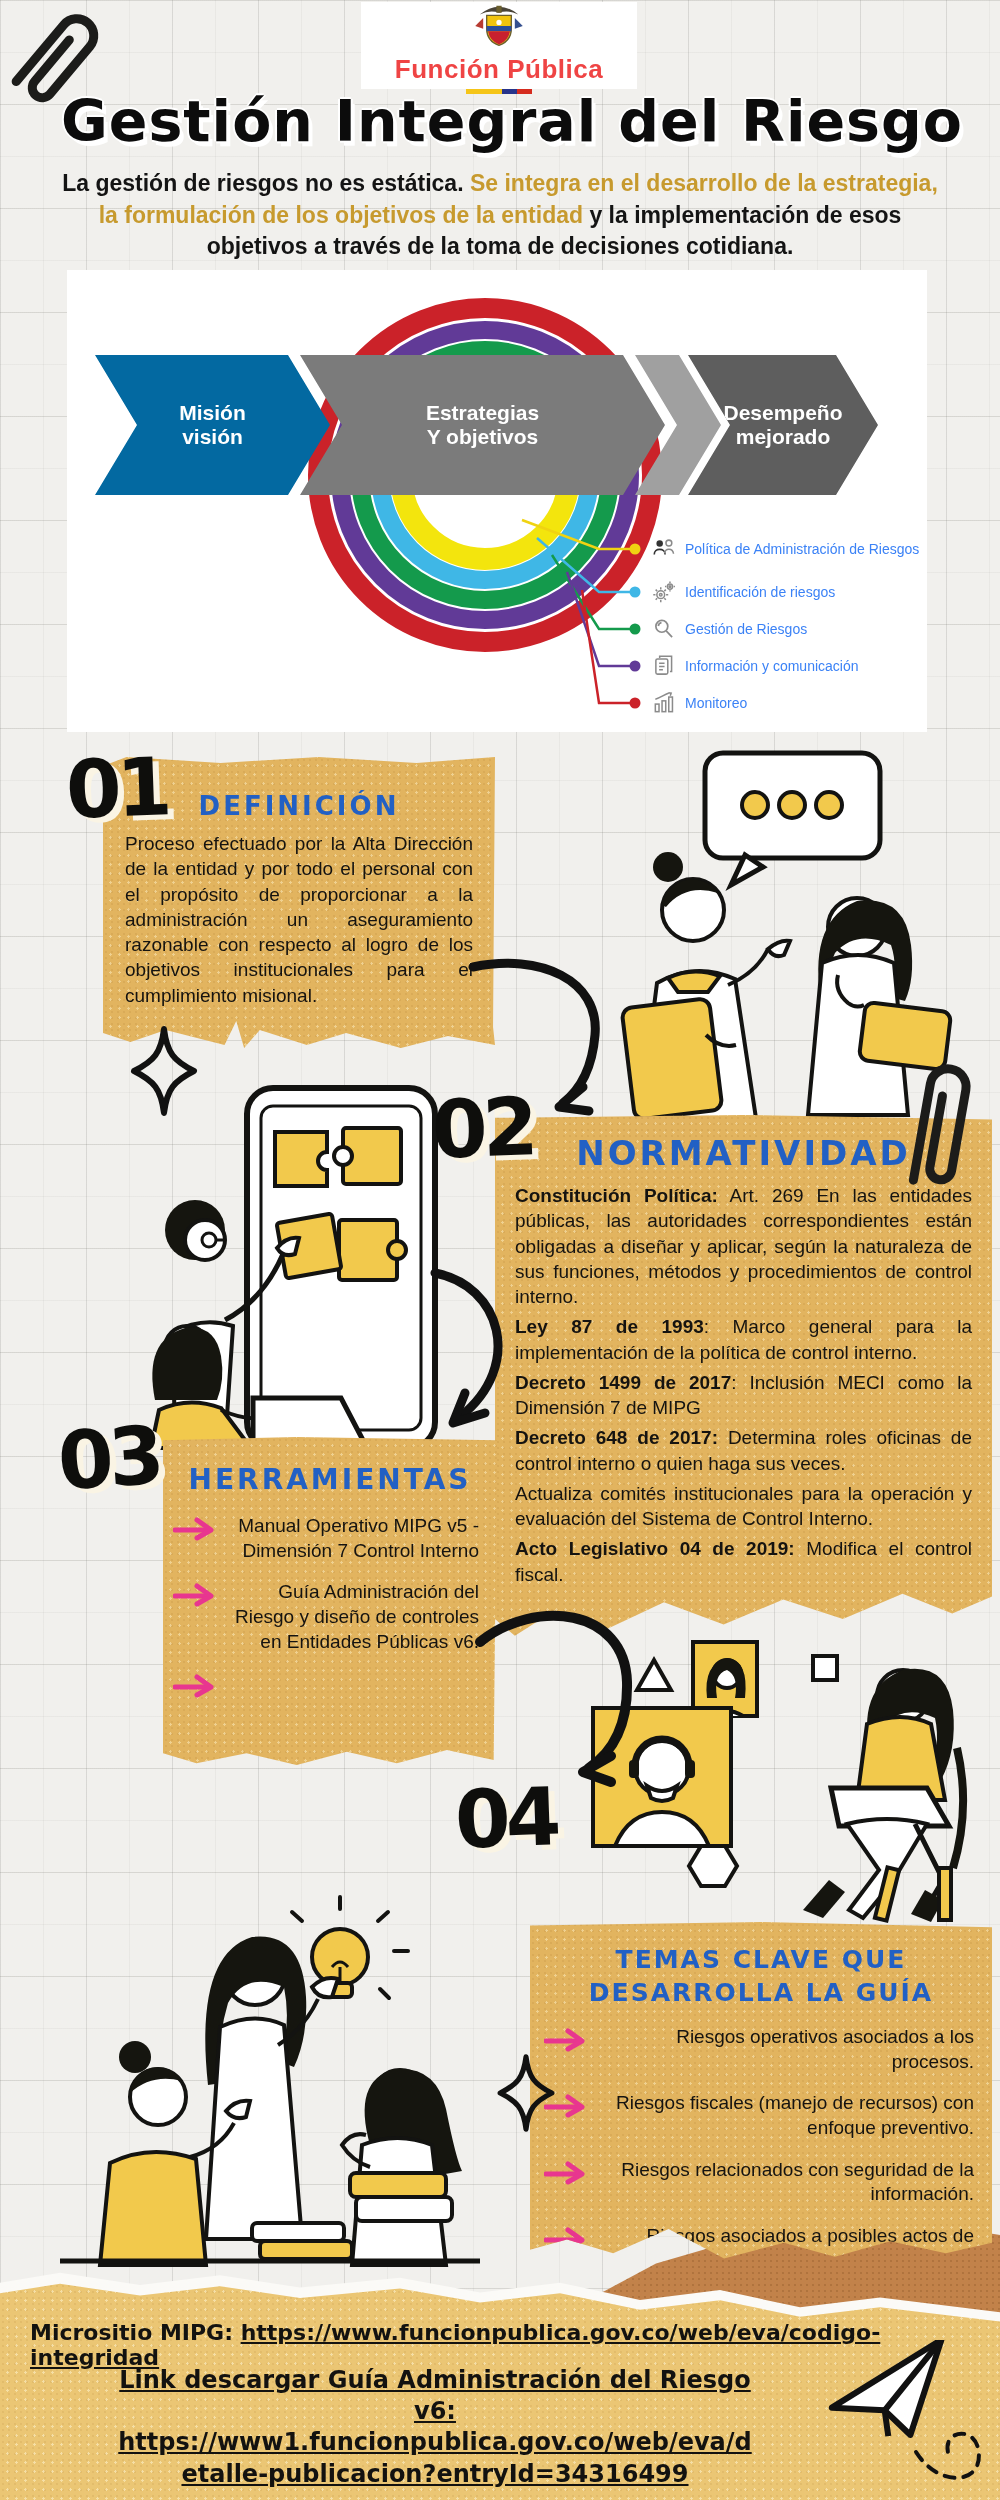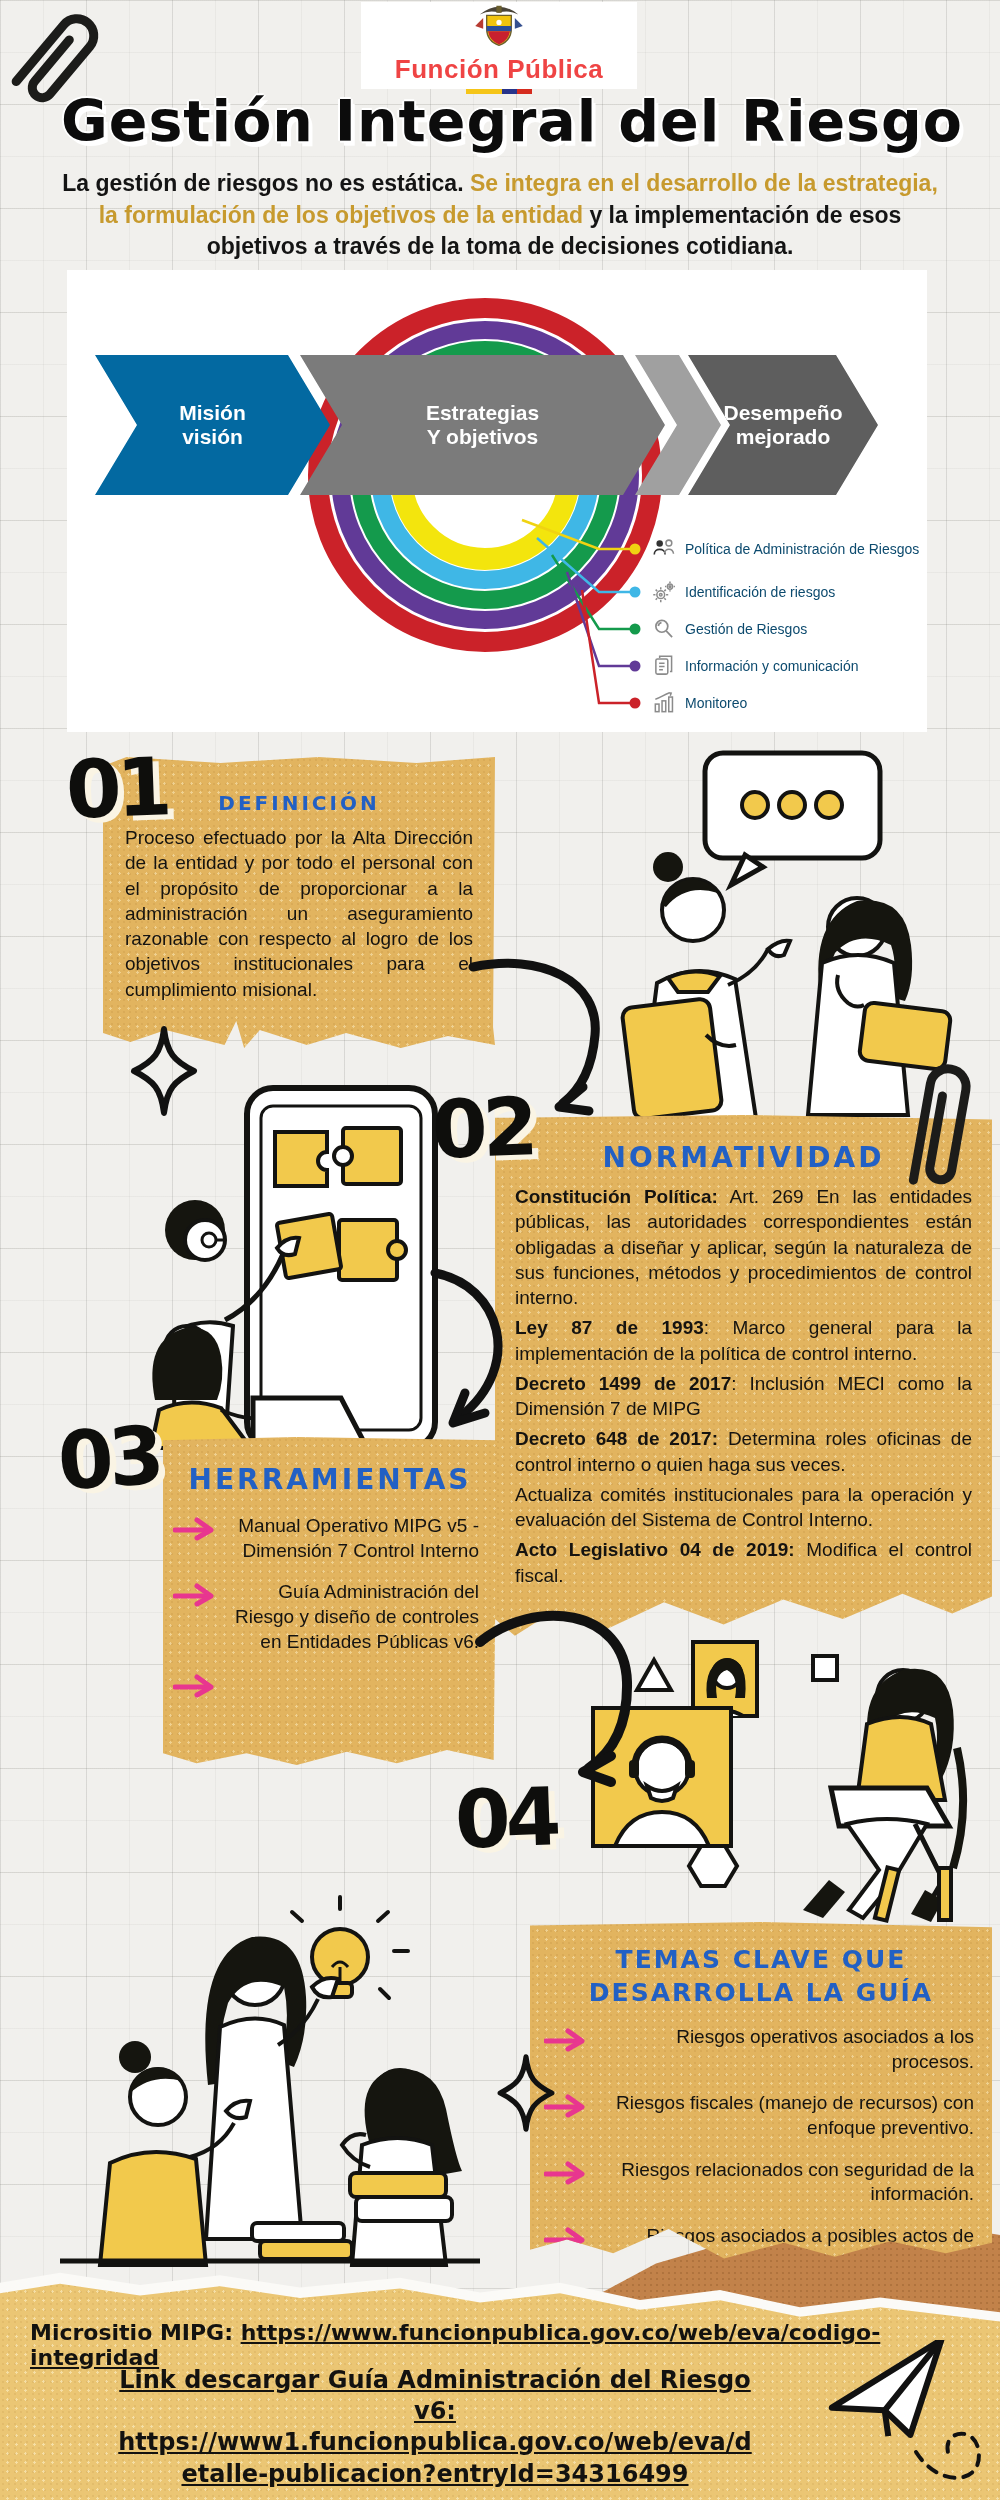--- a/index.html
+++ b/index.html
@@ -34,21 +34,21 @@
   .intro{left:50px;top:168px;width:900px;text-align:center;font-size:23px;font-weight:bold;
     line-height:1.38;color:#141414;z-index:3;}
   .intro .gold{color:#c79a2e;}
   
   .panel{left:67px;top:270px;width:860px;height:462px;background:#fff;z-index:2;}
   .chev{position:absolute;top:85px;height:140px;display:flex;align-items:center;justify-content:center;
     clip-path:polygon(0 0,calc(100% - 42px) 0,100% 50%,calc(100% - 42px) 100%,0 100%,42px 50%);}
   .chev span{color:#fff;font-weight:bold;font-size:21px;line-height:1.15;text-align:center;white-space:pre-line;}
   .legend-row{position:absolute;display:flex;align-items:center;gap:8px;height:34px;left:584px;}
   .legend-row .lg-ic{width:26px;height:26px;flex:0 0 26px;}
-  .legend-row .lg-tx{font-size:14px;color:#0c4a6e;white-space:nowrap;}
+  .legend-row .lg-tx{font-size:14px;color:#3b82f6;white-space:nowrap;}
   
   .num{position:absolute;font-family:"DejaVu Sans",sans-serif;font-size:80px;font-weight:900;
     letter-spacing:-5px;color:#0e0e0c;z-index:7;transform:rotate(-2deg);
     text-shadow:6px 5px 0 #faf4e4;}
   .block{position:absolute;z-index:5;}
   .block h2{font-family:"DejaVu Sans",sans-serif;text-align:center;color:#2260c4;font-weight:900;
     letter-spacing:3px;margin:0;}
   .block .body{color:#151310;text-align:justify;}
   .norm{margin:0 0 5px 0;font-size:19px;line-height:1.33;color:#151310;text-align:justify;}
   .li-row{display:flex;align-items:flex-start;gap:10px;margin-bottom:13px;}
@@ -179,21 +179,21 @@
               <path d="M4 8.5c4-1 8-4 12-5.5M16 2.5l2.6.3-.8 2.5"></path>
             </svg></span>
           <span class="lg-tx">Monitoreo</span>
         </div>
       </div>
   </div>
 
   <div class="num" style="left:66px;top:742px;">01</div>
   <div class="block kraft" style="left:103px;top:757px;width:392px;height:300px;
       clip-path:polygon(0 3%,6% 0,30% 2%,55% 0,80% 2%,100% 0,99.5% 90%,100% 96%,88% 93%,76% 97%,62% 92%,52% 96%,40% 91%,36% 97%,34% 88%,31% 96%,16% 91%,7% 95%,0 92%);">
-    <h2 style="font-size:20px;margin-top:34px;">DEFINICIÓN</h2>
+    <h2 style="font-size:26px;margin-top:34px;">DEFINICIÓN</h2>
     <p class="body" style="font-size:19px;line-height:1.33;margin:10px 22px 0;">Proceso efectuado por la Alta Dirección de la entidad y por todo el personal con el propósito de proporcionar a la administración un aseguramiento razonable con respecto al logro de los objetivos institucionales para el cumplimiento misional.</p>
   </div>
 
   <div class="abs illo" style="left:610px;top:735px;">
     <svg width="380" height="390" viewBox="0 0 380 390" fill="none" stroke="#131311" stroke-width="4">
       <rect x="95" y="18" width="175" height="105" rx="18" fill="#fff" stroke-width="5"></rect>
       <path d="M135 120 l-14 30 32 -18 z" fill="#fff" stroke-width="5"></path>
       <circle cx="145" cy="70" r="13" fill="#f2c94c"></circle>
         <circle cx="182" cy="70" r="13" fill="#f2c94c"></circle>
         <circle cx="219" cy="70" r="13" fill="#f2c94c"></circle>
@@ -261,21 +261,21 @@
   <div class="abs deco" style="left:405px;top:1255px;">
     <svg width="140" height="200" viewBox="0 0 140 200" fill="none">
       <path d="M30 18 C 95 30, 120 110, 55 162" stroke="#111" stroke-width="9" stroke-linecap="round"></path>
       <path d="M80 158 L48 168 L60 138" stroke="#111" stroke-width="9" stroke-linecap="round" stroke-linejoin="round"></path>
     </svg>
   </div>
 
   <div class="num" style="left:432px;top:1082px;">02</div>
   <div class="block kraft" style="left:495px;top:1115px;width:497px;height:560px;
       clip-path:polygon(0 .5%,50% 0,100% .8%,100% 86%,92% 89%,82% 85.5%,70% 90%,58% 86.5%,46% 91%,34% 87%,22% 92%,12% 88.5%,4% 93%,0 90%);">
-    <h2 style="font-size:28px;margin-top:26px;">NORMATIVIDAD</h2>
+    <h2 style="font-size:34px;margin-top:18px;">NORMATIVIDAD</h2>
     <div id="norm-body" style="margin:10px 20px 0;">
         <p class="norm"><b>Constitución Política:</b><span> Art. 269 En las entidades públicas, las autoridades correspondientes están obligadas a diseñar y aplicar, según la naturaleza de sus funciones, métodos y procedimientos de control interno.</span></p>
         <p class="norm"><b>Ley 87 de 1993</b><span>: Marco general para la implementación de la política de control interno.</span></p>
         <p class="norm"><b>Decreto 1499 de 2017</b><span>: Inclusión MECI como la Dimensión 7 de MIPG</span></p>
         <p class="norm"><b>Decreto 648 de 2017:</b><span> Determina roles oficinas de control interno o quien haga sus veces.</span></p>
         <p class="norm"><b></b><span>Actualiza comités institucionales para la operación y evaluación del Sistema de Control Interno.</span></p>
         <p class="norm"><b>Acto Legislativo 04 de 2019:</b><span> Modifica el control fiscal.</span></p>
       </div>
   </div>
 

